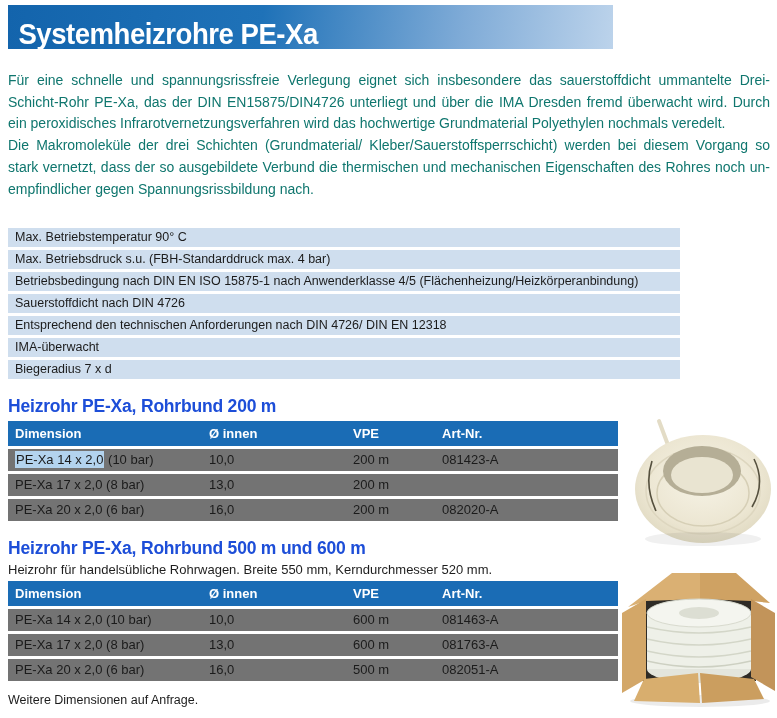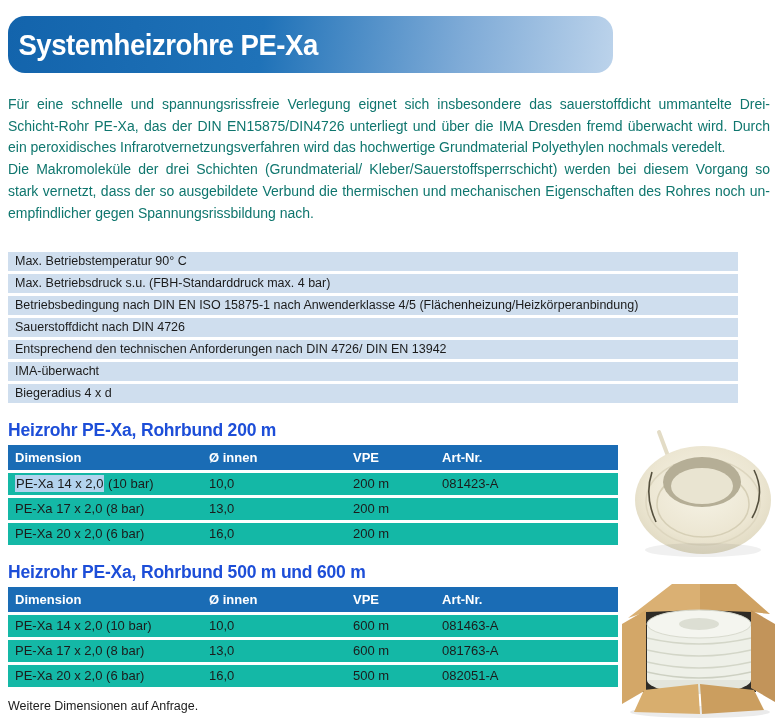--- a/index.html
+++ b/index.html
@@ -4,37 +4,36 @@
 <style>
   html,body{margin:0;padding:0;}
   body{
     width:777px;height:718px;overflow:hidden;background:#ffffff;
     font-family:"Liberation Sans",sans-serif;color:#1e1e1e;position:relative;
   }
   .page{position:relative;width:777px;height:718px;}
 
   
   .banner{
-    margin:16px 0 0 8px;width:605px;height:57px;
+    margin:5px 0 0 8px;width:605px;height:44px;
     background:linear-gradient(97deg,#1364ac 0%,#1f72b8 42%,#7fabd7 75%,#bcd3eb 100%);
-    border-radius:17px;
   }
   .banner-title{
     padding:13px 0 0 11px;color:#ffffff;font-size:29px;font-weight:bold;
     letter-spacing:-0.5px;transform:scaleX(.95);transform-origin:left center;
     white-space:nowrap;
   }
 
   
   .intro{margin:21px 8px 0 8px;width:762px;font-size:14px;line-height:21.7px;color:#0f766e;}
   .intro .line{text-align:justify;text-align-last:justify;white-space:normal;}
   .intro .line.last{text-align-last:left;}
 
   
-  .specs{margin:28px 0 0 8px;width:730px;}
+  .specs{margin:28px 0 0 8px;width:672px;}
   .spec-row{
     width:100%;height:19px;line-height:19px;margin-bottom:3px;
     background:#cfdeee;font-size:12.5px;color:#1b1b1b;
     padding-left:7px;box-sizing:border-box;white-space:nowrap;overflow:hidden;
   }
 
   
   .section-heading{
     margin:17px 0 0 8px;color:#1d4ed8;font-size:17.5px;font-weight:bold;
     letter-spacing:-0.2px;
@@ -42,21 +41,21 @@
   .section-sub{margin:3px 0 0 8px;font-size:13px;color:#1e1e1e;}
 
   
   .ptable{margin:4px 0 12px 8px;width:610px;}
   .trow{display:grid;grid-template-columns:194px 144px 89px 183px;box-sizing:border-box;}
   .thead{
     background:#1a6cb5;color:#ffffff;font-weight:bold;font-size:13px;
     height:25px;line-height:25px;
   }
   .tdata{
-    background:#14b8a6;color:#1b1b1b;font-size:13px;
+    background:#737373;color:#1b1b1b;font-size:13px;
     height:22px;line-height:22px;margin-top:3px;
   }
   .cell{padding-left:7px;white-space:nowrap;overflow:hidden;}
   .sel{background:#b3d3ee;padding:1px 1px;}
 
   .footer-note{margin:4px 0 0 8px;font-size:12.5px;color:#1b1b1b;}
 
   
   .img-coil{position:absolute;left:632px;top:412px;width:142px;height:132px;}
   .img-box{position:absolute;left:620px;top:556px;width:157px;height:148px;}
@@ -77,23 +76,23 @@
     <div class="line">Die Makromoleküle der drei Schichten (Grundmaterial/ Kleber/Sauerstoffsperrschicht) werden bei diesem Vorgang so</div>
     <div class="line">stark vernetzt, dass der so ausgebildete Verbund die thermischen und mechanischen Eigenschaften des Rohres noch un-</div>
     <div class="line last">empfindlicher gegen Spannungsrissbildung nach.</div>
   </div>
 
   <div class="specs">
     <div class="spec-row">Max. Betriebstemperatur  90° C</div>
     <div class="spec-row">Max. Betriebsdruck s.u. (FBH-Standarddruck max. 4 bar)</div>
     <div class="spec-row">Betriebsbedingung nach DIN EN ISO 15875-1 nach Anwenderklasse 4/5 (Flächenheizung/Heizkörperanbindung)</div>
     <div class="spec-row">Sauerstoffdicht nach DIN 4726</div>
-    <div class="spec-row">Entsprechend den technischen Anforderungen nach DIN 4726/ DIN EN 13942</div>
+    <div class="spec-row">Entsprechend den technischen Anforderungen nach DIN 4726/ DIN EN 12318</div>
     <div class="spec-row">IMA-überwacht</div>
-    <div class="spec-row">Biegeradius 4 x d</div>
+    <div class="spec-row">Biegeradius 7 x d</div>
   </div>
 
   <div class="section-heading">Heizrohr PE-Xa, Rohrbund 200 m</div>
 
   <div class="ptable">
     <div class="trow thead">
       <div class="cell">Dimension</div>
       <div class="cell">Ø innen</div>
       <div class="cell">VPE</div>
       <div class="cell">Art-Nr.</div>
@@ -106,24 +105,26 @@
     </div>
     <div class="trow tdata">
       <div class="cell">PE-Xa 17 x 2,0 (8 bar)</div>
       <div class="cell">13,0</div>
       <div class="cell">200 m</div>
     </div>
     <div class="trow tdata">
       <div class="cell">PE-Xa 20 x 2,0 (6 bar)</div>
       <div class="cell">16,0</div>
       <div class="cell">200 m</div>
+      <div class="cell">082020-A</div>
     </div>
   </div>
 
   <div class="section-heading">Heizrohr PE-Xa, Rohrbund 500 m und 600 m</div>
+  <div class="section-sub">Heizrohr für handelsübliche Rohrwagen. Breite 550 mm, Kerndurchmesser 520 mm.</div>
 
   <div class="ptable">
     <div class="trow thead">
       <div class="cell">Dimension</div>
       <div class="cell">Ø innen</div>
       <div class="cell">VPE</div>
       <div class="cell">Art-Nr.</div>
     </div>
     <div class="trow tdata">
       <div class="cell">PE-Xa 14 x 2,0 (10 bar)</div>

